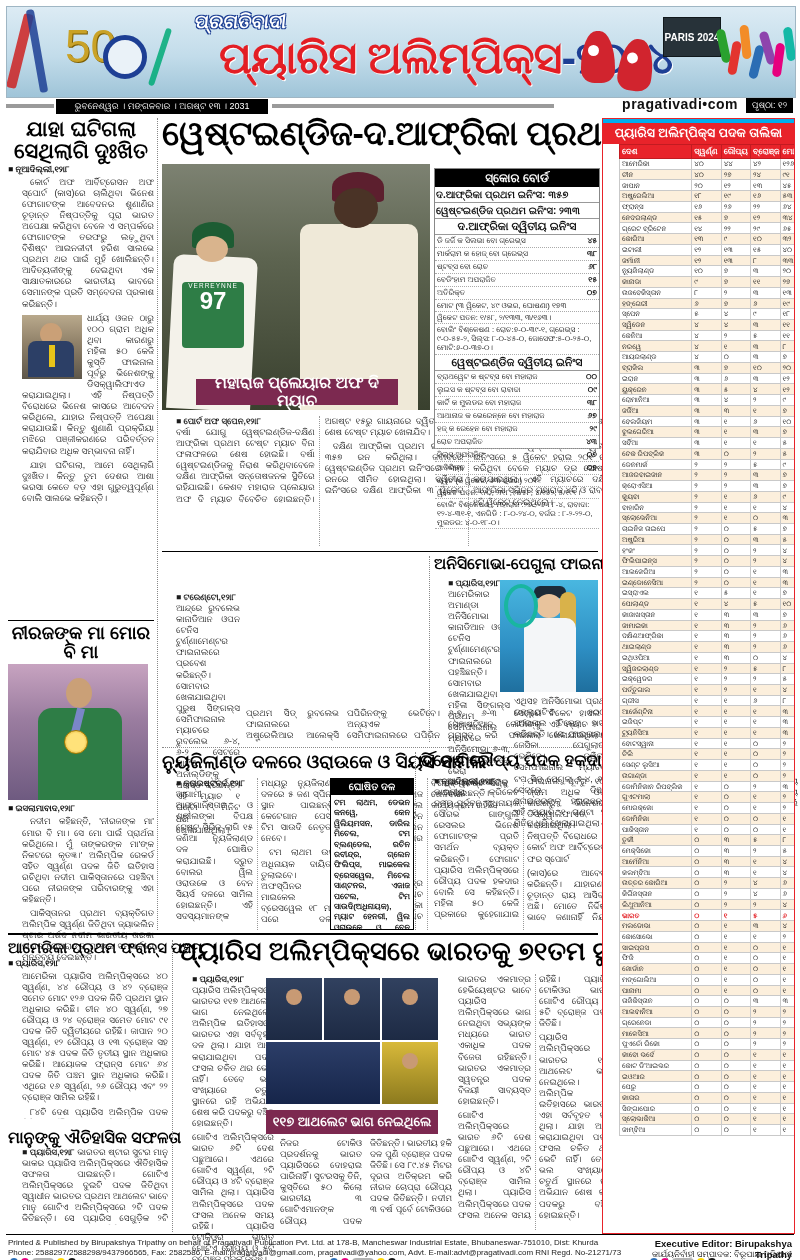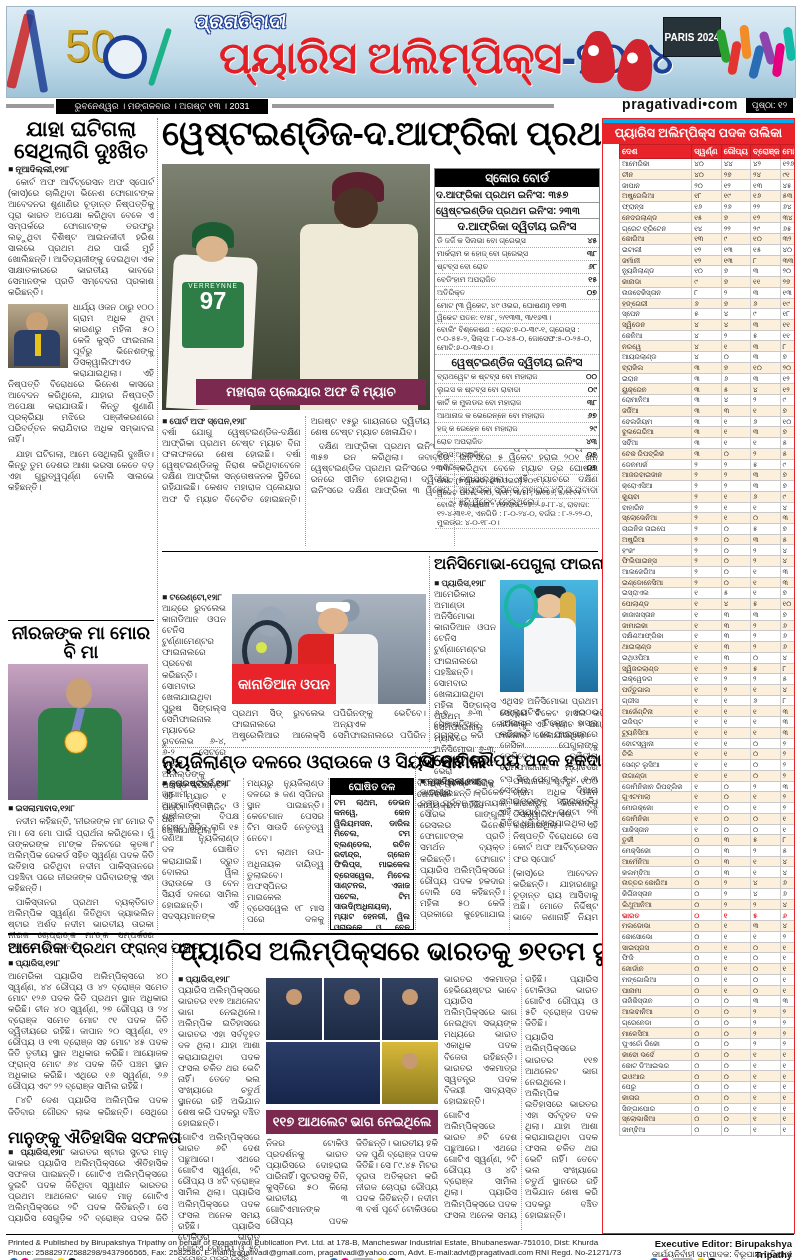--- a/index.html
+++ b/index.html
@@ -25,21 +25,21 @@
   
   .grayrule{background:#9a9a9a;height:4px;}
   .datebox{left:56px;top:99px;width:212px;height:15px;background:#000;color:#fff;font-size:9px;
            display:flex;align-items:center;justify-content:center;}
   .site{left:560px;top:96px;width:178px;text-align:right;font-weight:bold;font-size:14px;color:#111;letter-spacing:.5px;}
   .pagebox{left:746px;top:98px;width:47px;height:15px;background:#000;color:#fff;font-size:9px;
            display:flex;align-items:center;justify-content:center;}
   
   .h1{font-weight:bold;color:#000;line-height:1.04;}
   .dateline{font-weight:bold;font-size:8.5px;margin:2px 0;}
-  .body{font-size:8.8px;line-height:1.26;text-align:justify;color:#1c1c1c;}
+  .body{font-size:8.8px;line-height:1.26;text-align:justify;color:#1c1c1c;margin-left:14px;}
   .body p{margin:0 0 3px 0;text-indent:8px;}
   .vdot{border-left:1px dotted #888;width:0;}
   .hdot{border-top:1px dotted #888;height:0;}
   .hrule{background:#000;}
   
   .ph{overflow:hidden;position:absolute;}
   .ph-lawyer{background:linear-gradient(180deg,#b9a98c 0%,#8f8068 45%,#5d564a 100%);}
   .suit{position:absolute;left:6px;top:26px;width:46px;height:36px;background:#2c3f66;border-radius:8px 8px 0 0;}
   .face{position:absolute;border-radius:50%;background:#caa077;}
   .tie{position:absolute;width:6px;height:22px;background:#e8c419;}
@@ -165,21 +165,21 @@
       <div class="jersey" style="left:8px;top:92px;width:84px;height:154px;transform:rotate(3deg);"></div>
       <div class="cap" style="left:30px;top:58px;width:42px;height:26px;background:#1d5c33;"></div>
       <div class="face" style="left:34px;top:72px;width:32px;height:26px;background:#d9b48d;"></div>
       <div class="backpanel" style="left:20px;top:118px;width:62px;height:66px;">
         <div class="nm">VERREYNNE</div>
         <div class="no">97</div>
       </div>
       <div class="jersey" style="left:138px;top:60px;width:118px;height:186px;background:#efe9d8;"></div>
       <div class="cap" style="left:170px;top:8px;width:52px;height:30px;background:#5c1f2e;"></div>
       <div class="face" style="left:172px;top:24px;width:44px;height:40px;background:#4a3326;"></div>
-      <div class="caption-maroon" style="position:absolute;left:34px;bottom:5px;width:230px;height:26px;font-size:13px;">ମହାରାଜ ପ୍ଲେୟାର ଅଫ ଦି ମ୍ୟାଚ</div>
+      <div class="caption-maroon" style="position:absolute;left:34px;bottom:5px;width:202px;height:26px;font-size:16px;">ମହାରାଜ ପ୍ଲେୟାର ଅଫ ଦି ମ୍ୟାଚ</div>
     </div>
     <div style="position:absolute;left:0;top:300px;width:436px;height:130px;column-count:3;column-gap:10px;column-rule:1px dotted #999;" class="body">
       <span class="dateline">■ ପୋର୍ଟ ଅଫ ସ୍ପେନ,୧୨ା୮</span>
       <p style="text-indent:0;">ବର୍ଷା ଯୋଗୁ ୱେଷ୍ଟଇଣ୍ଡିଜ-ଦକ୍ଷିଣ ଆଫ୍ରିକା ପ୍ରଥମ ଟେଷ୍ଟ ମ୍ୟାଚ ବିନା ଫଳାଫଳରେ ଶେଷ ହୋଇଛି। ବର୍ଷା ୱେଷ୍ଟଇଣ୍ଡିଜକୁ ନିରାଶ କରିଥିବାବେଳେ ଦକ୍ଷିଣ ଆଫ୍ରିକା ସନ୍ତୋଷଜନକ ସ୍ଥିତିରେ ରହିଯାଇଛି। କେଶବ ମହାରାଜ ପ୍ଲେୟାର ଅଫ ଦି ମ୍ୟାଚ ବିବେଚିତ ହୋଇଛନ୍ତି। ଅଗଷ୍ଟ ୧୫ରୁ ଗାୟନାରେ ଦ୍ୱିତୀୟ ତଥା ଶେଷ ଟେଷ୍ଟ ମ୍ୟାଚ ଖେଳାଯିବ।</p>
       <p>ଦକ୍ଷିଣ ଆଫ୍ରିକା ପ୍ରଥମ ଇନିଂସରେ ୩୫୭ ରନ କରିଥିଲା। ଜବାବରେ ୱେଷ୍ଟଇଣ୍ଡିଜ ପ୍ରଥମ ଇନିଂସରେ ୨୩୩ ରନରେ ସୀମିତ ହୋଇଥିଲା। ଦ୍ୱିତୀୟ ଇନିଂସରେ ଦକ୍ଷିଣ ଆଫ୍ରିକା ୩ ୱିକେଟ ହରାଇ ୧୭୩ ରନ କରି ଇନିଂସ ଘୋଷଣା କରିଥିଲା।</p>
       <p>ଜବାବରେ ୱେଷ୍ଟଇଣ୍ଡିଜ ଦ୍ୱିତୀୟ ଇନିଂସରେ ୫ ୱିକେଟ ହରାଇ ୨୦୧ ରନ କରିଥିବା ବେଳେ ମ୍ୟାଚ ଡ୍ର ଘୋଷଣା କରାଯାଇଥିଲା। ଏହି ମ୍ୟାଚରେ ଦକ୍ଷିଣ ଆଫ୍ରିକା ସ୍ପିନର ମହାରାଜ ୪ଟି ଓ ରାବାଦା ୧ଟି ୱିକେଟ ନେଇଥିଲେ।</p>
     </div>
   </section>
 
   <aside class="abs score" style="border:1px solid #888;">
@@ -255,28 +255,20 @@
         <div class="snote">ବୋଲିଂ ବିଶ୍ଳେଷଣ : ମହାରାଜ :୨୬.୨-୬-୮୮-୪, ରାବାଦା: ୧୨-୪-୩୧-୧, ଏନଗିଡି : ୮-୦-୨୪-୦, ବର୍ଗର : ୮-୨-୨୨-୦, ମୁଲଡର: ୪-୦-୧୮-୦।</div>
       </div>
   </aside>
 
   <div class="abs hrule" style="left:162px;top:551px;width:436px;height:1px;"></div>
 
   <section class="abs" style="left:162px;top:556px;width:264px;height:186px;">
     <div style="position:absolute;left:0;top:36px;width:64px;height:150px;" class="body">
       <span class="dateline">■ ଟରେଣ୍ଟୋ,୧୨ା୮</span>
       <p style="text-indent:0;">ଆନ୍ଦ୍ରେ ରୁବଲେଭ କାନାଡିଆନ ଓପନ ଟେନିସ ଟୁର୍ଣ୍ଣାମେଣ୍ଟର ଫାଇନାଲରେ ପ୍ରବେଶ କରିଛନ୍ତି। ସୋମବାର ଖେଳାଯାଇଥିବା ପୁରୁଷ ସିଙ୍ଗଲ୍ସ ସେମିଫାଇନାଲ ମ୍ୟାଚରେ ରୁବଲେଭ ୬-୪, ୬-୨ ସେଟରେ ମାଟିଓ ଅର୍ନାଲ୍ଡିଙ୍କୁ ପରାସ୍ତ କରିଛନ୍ତି। ଏହି ମ୍ୟାଚ ୧ ଘଣ୍ଟା ୮ ମିନିଟ ଧରି ଖେଳାଯାଇଥିଲା।</p>
-    </div>
-    <div class="ph ph-rublev" style="left:70px;top:38px;width:194px;height:110px;">
-      <div style="position:absolute;left:84px;top:8px;width:34px;height:10px;background:#fff;border-radius:4px;"></div>
-      <div class="face" style="left:86px;top:14px;width:30px;height:26px;background:#e0b48e;"></div>
-      <div style="position:absolute;left:66px;top:40px;width:80px;height:70px;background:linear-gradient(90deg,#d22 0 45%,#f4f4f4 45% 100%);border-radius:10px 10px 0 0;"></div>
-      <div style="position:absolute;left:10px;top:26px;width:40px;height:52px;border:5px solid #23303c;border-radius:50%;"></div>
-      <div style="position:absolute;left:24px;top:48px;width:11px;height:11px;border-radius:50%;background:#d8e84a;"></div>
-      <div class="redlabel" style="position:absolute;left:0;bottom:0;width:104px;height:40px;font-size:14px;">କାନାଡିଆନ ଓପନ</div>
     </div>
     <div style="position:absolute;left:70px;top:152px;width:194px;height:34px;column-count:2;column-gap:8px;" class="body">
       <p style="text-indent:0;">ପ୍ରଥମ ସିଡ୍‌ ରୁବଲେଭ ଫାଇନାଲରେ ଅଷ୍ଟ୍ରେଲିଆର ଆଲେକ୍ସି ପପିରିନଙ୍କୁ ଭେଟିବେ। ଅନ୍ୟଏକ ସେମିଫାଇନାଲରେ ପପିରିନ ୬-୭, ୬-୩ ସେଟରେ ସେବାଷ୍ଟିଆନ କୋର୍ଡାଙ୍କୁ ପରାସ୍ତ କରି ଫାଇନାଲ ଟିକେଟ ହାସଲ କରିଛନ୍ତି। ଏହି ମ୍ୟାଚ ୨ ଘଣ୍ଟା ଧରି ଖେଳାଯାଇଥିଲା।</p>
     </div>
   </section>
 
   <div class="abs vdot" style="left:429px;top:556px;height:186px;"></div>
 
   <section class="abs" style="left:434px;top:556px;width:164px;height:186px;">
     <div class="h1" style="font-size:15.5px;white-space:nowrap;">ଅନିସିମୋଭା-ପେଗୁଲା ଫାଇନାଲ</div>

